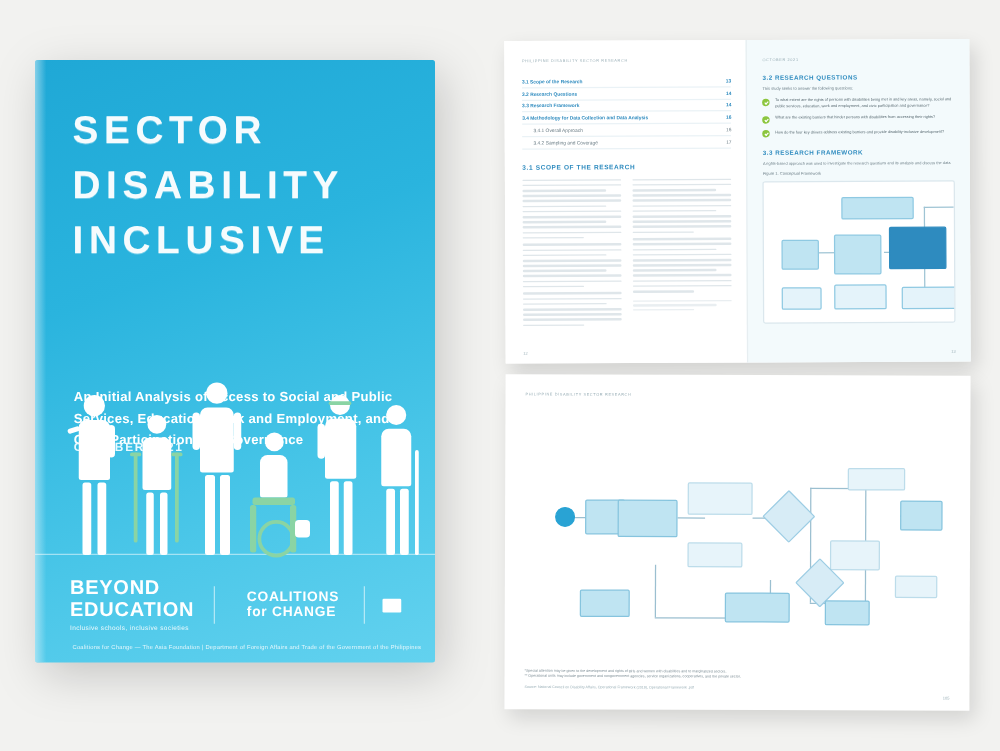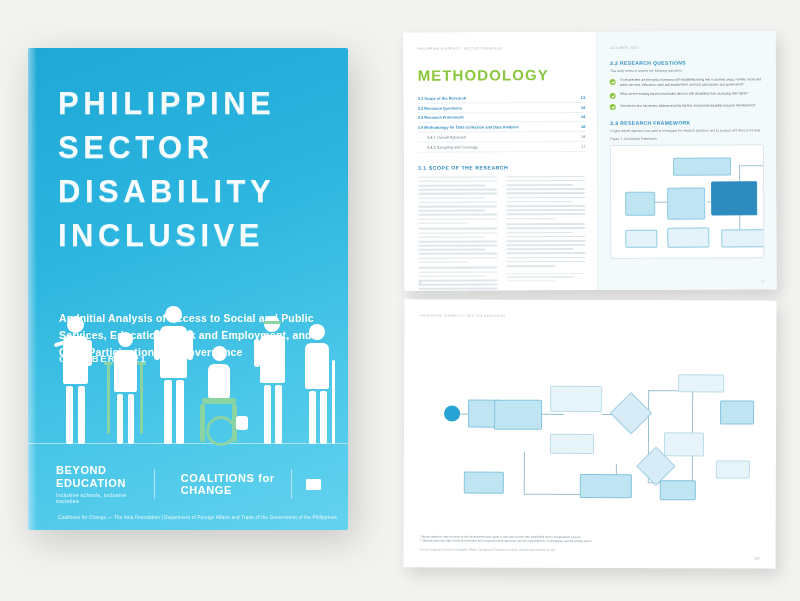--- a/index.html
+++ b/index.html
@@ -60,21 +60,21 @@
   .arm{position:absolute;background:#fff;border-radius:3px;}
   .acc{position:absolute;background:#8ad4a4;border-radius:2px;}
   .acc2{position:absolute;background:#63d2ef;border-radius:2px;}
 
   
   .logos{
     position:absolute;left:28px;right:22px;bottom:22px;height:48px;
     display:flex;align-items:center;gap:14px;
   }
   .logo{color:#fff;}
-  .logo .l1{font-size:11px;font-weight:700;letter-spacing:.6px;line-height:1.1;}
+  .logo .l1{font-size:16px;font-weight:700;letter-spacing:.6px;line-height:1.1;}
   .logo .l2{font-size:5.2px;letter-spacing:.3px;margin-top:3px;opacity:.9;}
   .divider-v{width:1px;height:30px;background:rgba(255,255,255,.55);}
   .aid-box{width:15px;height:11px;background:#fff;border-radius:1px;margin-right:5px;}
   .cover-credit{
     position:absolute;left:30px;bottom:10px;color:rgba(255,255,255,.85);
     font-size:4.6px;letter-spacing:.2px;
   }
 
   
   .spread{
@@ -167,21 +167,20 @@
 </style>
 </head>
 <body>
 
 <div class="stage">
 
   <div class="cover-wrap">
     <div class="cover">
 
       <div class="cover-title">
-        <div>PHILIPPINE</div>
         <div>SECTOR</div>
         <div>DISABILITY</div>
         <div>INCLUSIVE</div>
       </div>
 
       <div class="cover-sub">An Initial Analysis of Access to Social and Public Services, Education, Work and Employment, and Civic Participation and Governance</div>
       <div class="cover-date">OCTOBER 2021</div>
 
       <div class="people">
         <div class="ground"></div>
@@ -262,21 +261,20 @@
       <div class="cover-credit">Coalitions for Change — The Asia Foundation | Department of Foreign Affairs and Trade of the Government of the Philippines</div>
     </div>
   </div>
 
   <div class="spread">
 
     <div class="pg left">
       <div class="runhead">
         <span>PHILIPPINE DISABILITY SECTOR RESEARCH</span>
       </div>
-      <div class="meth-title">METHODOLOGY</div>
 
       <div class="toc">
         <div class="toc-row">
           <span>3.1 Scope of the Research</span>
           <span>13</span>
         </div>
         <div class="toc-row">
           <span>3.2 Research Questions</span>
           <span>14</span>
         </div>

